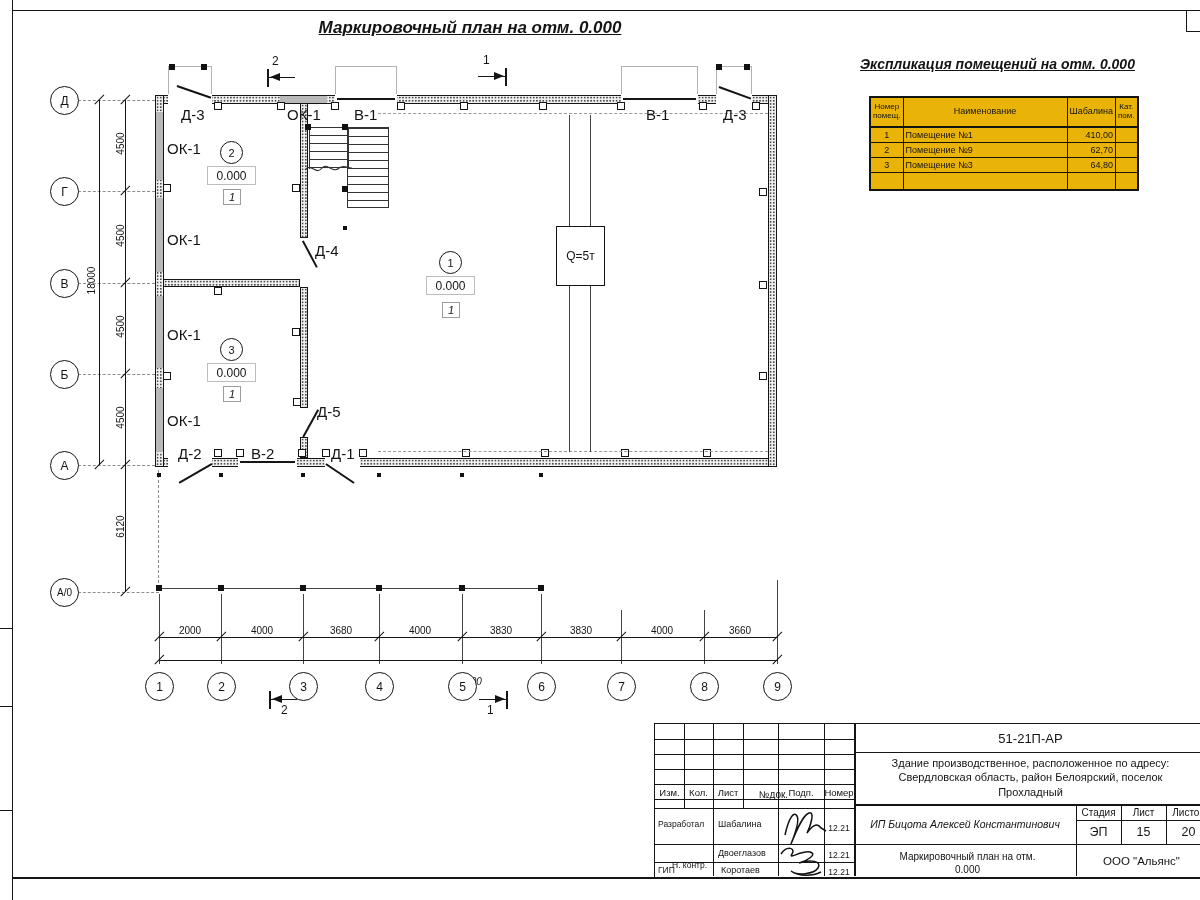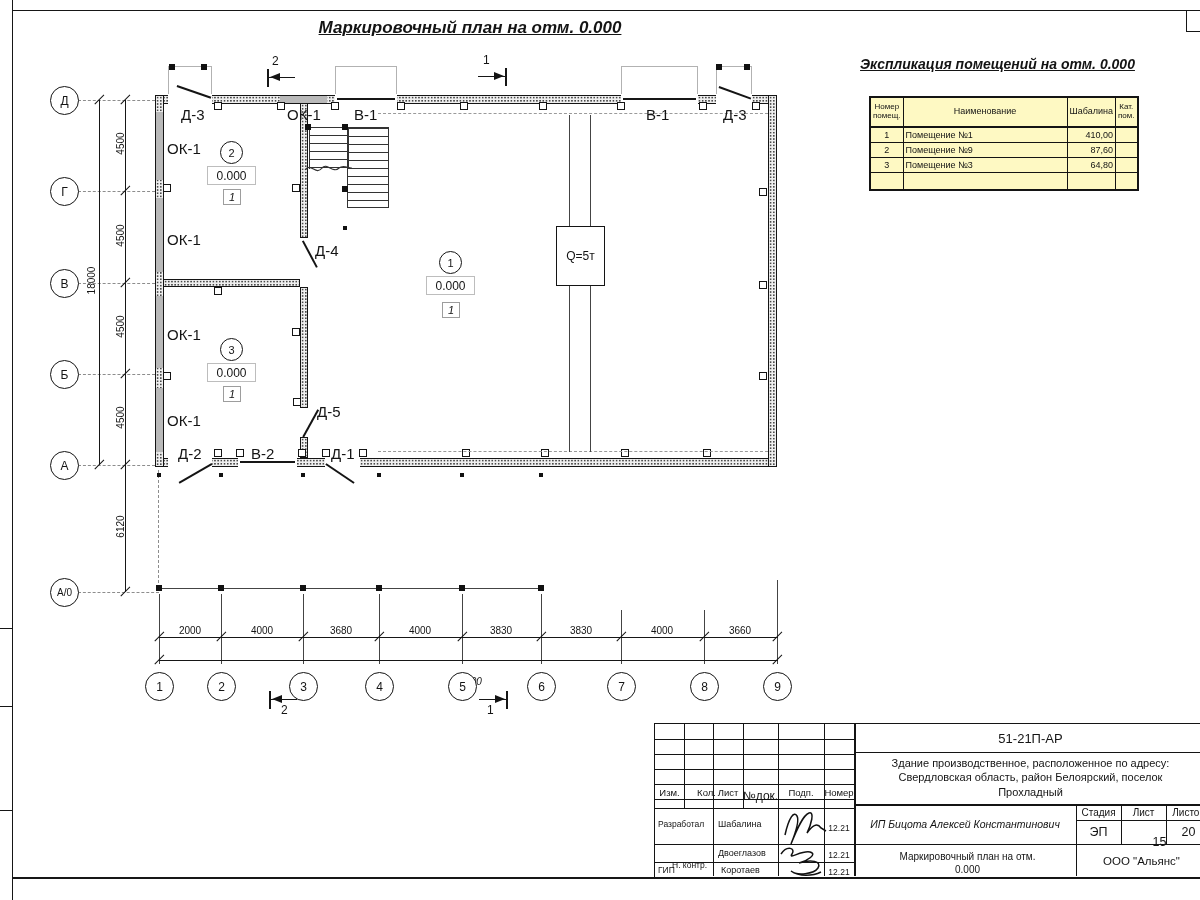--- a/index.html
+++ b/index.html
@@ -33,21 +33,21 @@
   .elev{position:absolute;width:47px;height:17px;border:1px solid #bdbdbd;background:#fff;
         display:flex;align-items:center;justify-content:center;font-size:12px;}
   .ftb{position:absolute;width:16px;height:14px;border:1px solid #9d9d9d;background:#fff;
        display:flex;align-items:center;justify-content:center;font-size:11px;font-style:italic;}
   .flight{position:absolute;background-image:repeating-linear-gradient(to bottom,#333 0 1px,transparent 1px 8px);}
   .arrL{position:absolute;width:0;height:0;border-top:4.5px solid transparent;border-bottom:4.5px solid transparent;border-right:10px solid #141414;}
   .arrR{position:absolute;width:0;height:0;border-top:4.5px solid transparent;border-bottom:4.5px solid transparent;border-left:10px solid #141414;}
   .secnum{position:absolute;font-size:12px;}
   .ttl{position:absolute;font-size:17px;font-style:italic;font-weight:600;text-align:center;text-decoration:underline;}
   .ttl2{position:absolute;font-size:14px;font-style:italic;font-weight:600;text-align:center;text-decoration:underline;}
-  table.sched{position:absolute;left:869px;top:96px;border-collapse:collapse;border:2px solid #141414;background:#fef9c3;}
+  table.sched{position:absolute;left:869px;top:96px;border-collapse:collapse;border:2px solid #141414;background:#eab308;}
   table.sched td{border:1px solid #141414;font-size:9px;padding:0 2px;overflow:hidden;}
   table.sched td.hdr{font-size:8px;text-align:center;border-bottom:2px solid #141414;line-height:1.1;}
   .stamp{position:absolute;left:654px;top:723px;width:552px;height:155px;border:1.8px solid #141414;box-sizing:border-box;background:#fff;}
   .stamp .ln{background:#141414;}
   .st{position:absolute;font-size:9px;white-space:nowrap;}
   .stc{position:absolute;font-size:9.5px;text-align:center;white-space:nowrap;}
 </style>
 </head>
 <body>
 
@@ -360,21 +360,21 @@
     </tr>
     <tr style="height:15px;">
       <td style="text-align:center;">1</td>
       <td>Помещение №1</td>
       <td style="text-align:right;">410,00</td>
       <td></td>
     </tr>
     <tr style="height:15px;">
       <td style="text-align:center;">2</td>
       <td>Помещение №9</td>
-      <td style="text-align:right;">87,60</td>
+      <td style="text-align:right;">62,70</td>
       <td></td>
     </tr>
     <tr style="height:15px;">
       <td style="text-align:center;">3</td>
       <td>Помещение №3</td>
       <td style="text-align:right;">64,80</td>
       <td></td>
     </tr>
     <tr style="height:18px;">
       <td></td>
@@ -403,23 +403,23 @@
     <div class="ln" style="left:0;top:60px;width:199px;height:1.3px;"></div>
     <div class="ln" style="left:0;top:75px;width:199px;height:1.1px;"></div>
     <div class="ln" style="left:0;top:84px;width:199px;height:1.1px;"></div>
     <div class="ln" style="left:199px;top:28px;width:353px;height:1.1px;"></div>
     <div class="ln" style="left:199px;top:80px;width:353px;height:1.6px;"></div>
     <div class="ln" style="left:421px;top:96px;width:131px;height:1.1px;"></div>
     <div class="ln" style="left:0;top:120px;width:552px;height:1.3px;"></div>
     <div class="ln" style="left:0;top:138px;width:199px;height:1.1px;"></div>
 
     <div class="stc" style="left:0;top:63px;width:29px;">Изм.</div>
-    <div class="stc" style="left:29px;top:63px;width:29px;margin-left:8px;">Кол.</div>
+    <div class="stc" style="left:29px;top:63px;width:29px;">Кол.</div>
     <div class="stc" style="left:58px;top:63px;width:30px;">Лист</div>
-    <div class="stc" style="left:88px;top:65px;width:35px;font-size:12px;">№док.</div>
+    <div class="stc" style="left:101px;top:65px;width:35px;font-size:10px;">№док.</div>
     <div class="stc" style="left:123px;top:63px;width:46px;">Подп.</div>
     <div class="stc" style="left:169px;top:63px;width:30px;">Номер</div>
 
     <div class="st" style="left:3px;top:95px;font-size:8.5px;">Разработал</div>
     <div class="st" style="left:63px;top:95px;">Шабалина</div>
     <div class="stc" style="left:169px;top:99px;width:30px;font-size:8.5px;">12.21</div>
     <div class="st" style="left:3px;top:136px;font-size:8.5px;margin-left:14px;">Н. контр.</div>
     <div class="st" style="left:63px;top:124px;">Двоеглазов</div>
     <div class="stc" style="left:169px;top:126px;width:30px;font-size:8.5px;">12.21</div>
     <div class="st" style="left:3px;top:141px;font-size:8.5px;">ГИП</div>
@@ -437,21 +437,21 @@
     <div class="abs" style="left:204px;top:32px;width:343px;text-align:center;font-size:11px;line-height:1.3;">
       <div>Здание производственное, расположенное по адресу:</div>
       <div>Свердловская область, район Белоярский, поселок</div>
       <div>Прохладный</div>
     </div>
     <div class="stc" style="left:199px;top:94px;width:222px;font-style:italic;font-size:10.5px;">ИП Бицота Алексей Константинович</div>
     <div class="stc" style="left:421px;top:83px;width:45px;font-size:10px;">Стадия</div>
     <div class="stc" style="left:466px;top:83px;width:45px;font-size:10px;">Лист</div>
     <div class="stc" style="left:511px;top:83px;width:45px;font-size:10px;">Листов</div>
     <div class="stc" style="left:421px;top:101px;width:45px;font-size:12.5px;">ЭП</div>
-    <div class="stc" style="left:466px;top:111px;width:45px;font-size:12.5px;padding-left:16px;">15</div>
+    <div class="stc" style="left:466px;top:101px;width:45px;font-size:12.5px;">15</div>
     <div class="stc" style="left:511px;top:101px;width:45px;font-size:12.5px;">20</div>
     <div class="abs" style="left:204px;top:126px;width:217px;text-align:center;font-size:10px;line-height:1.3;">
       <div>Маркировочный план на отм.</div>
       <div>0.000</div>
     </div>
     <div class="stc" style="left:421px;top:131px;width:131px;font-size:11.5px;">ООО "Альянс"</div>
   </div>
 
 </div>
 

